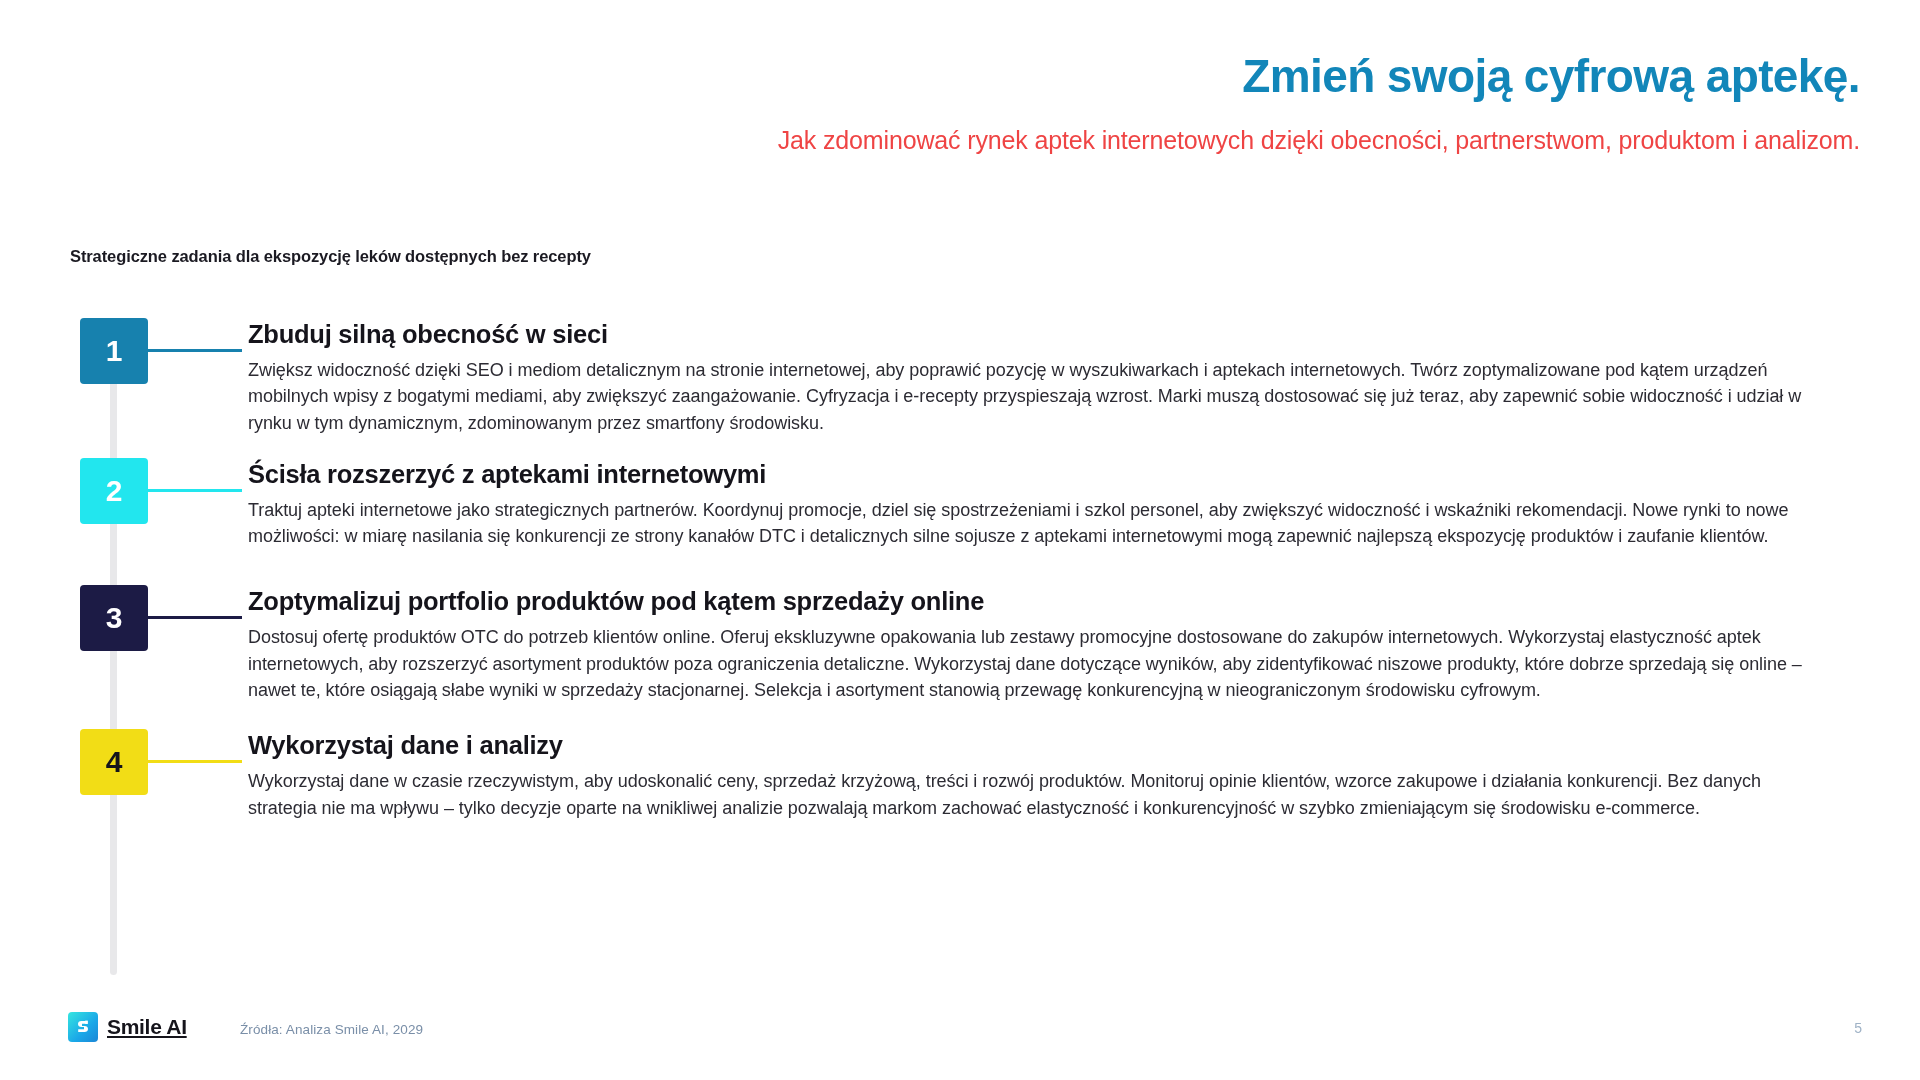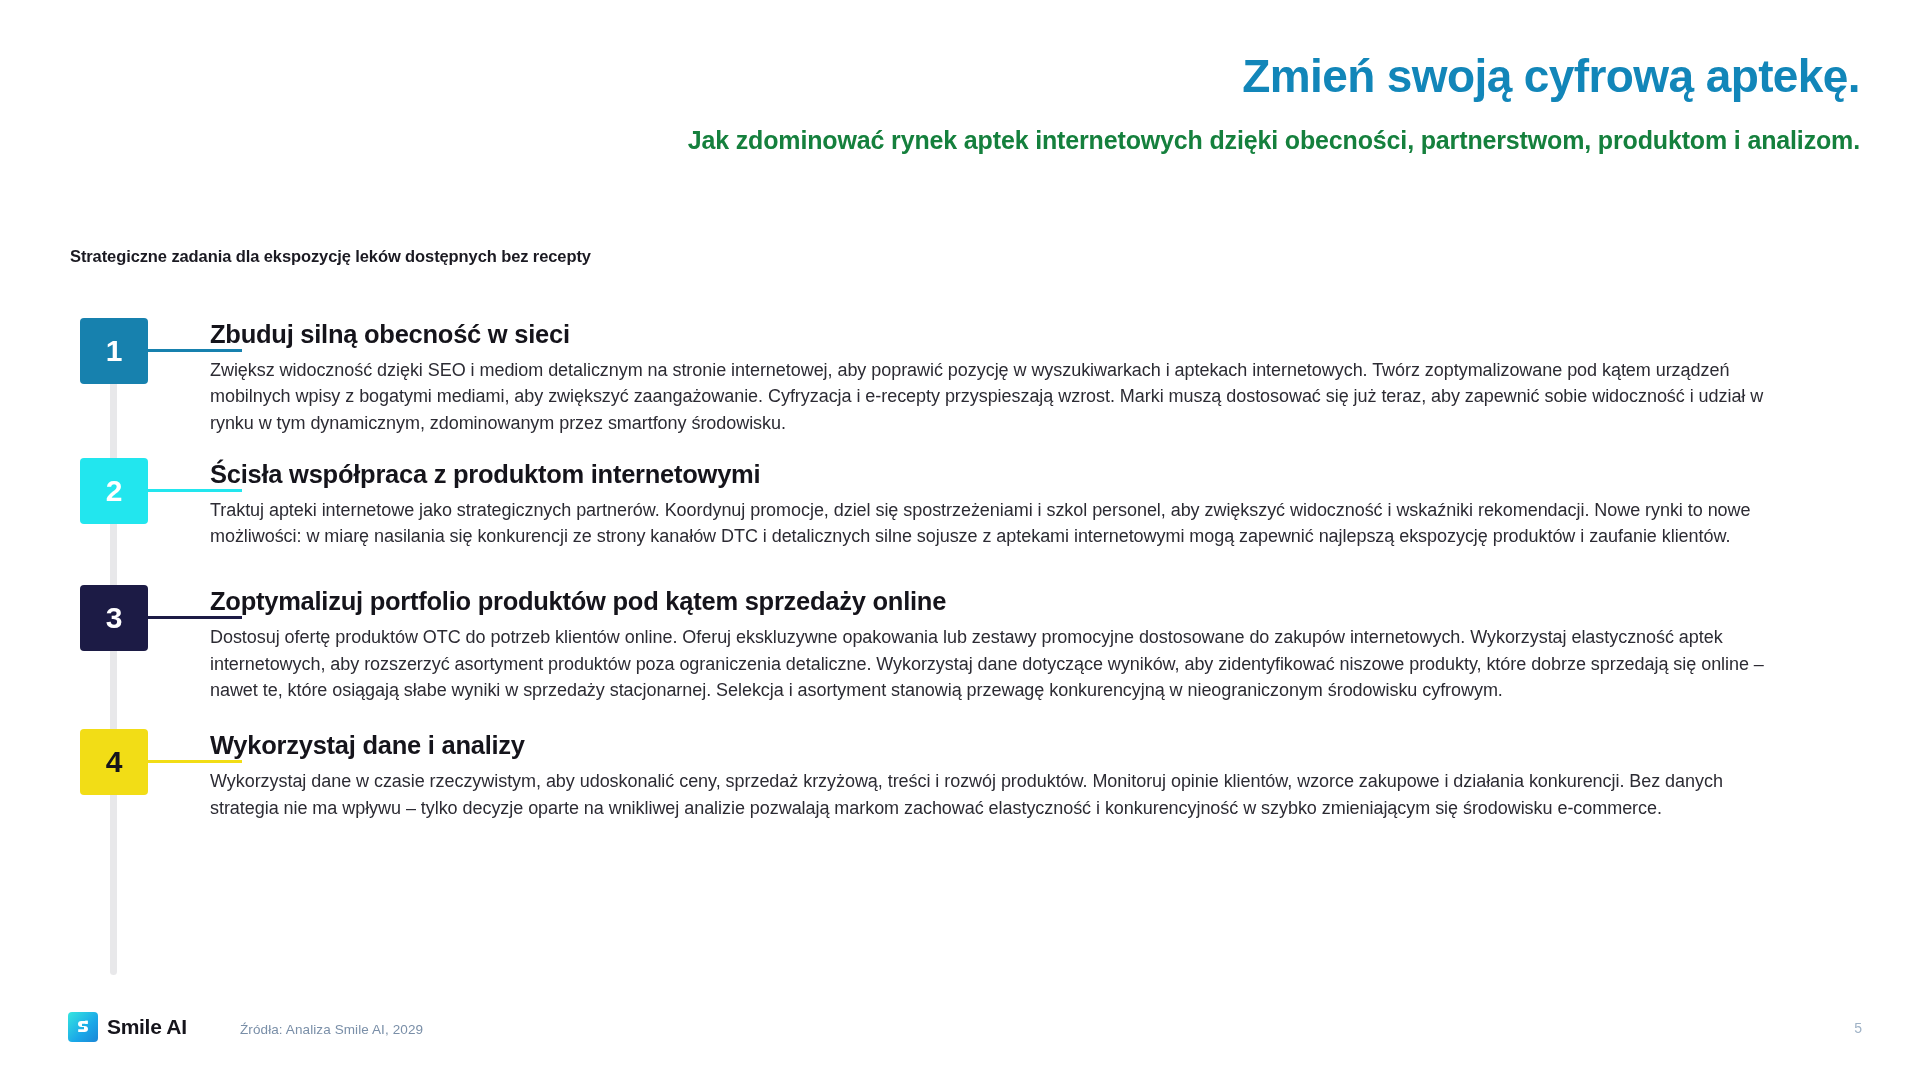--- a/index.html
+++ b/index.html
@@ -34,22 +34,22 @@
     font-size: 46px;
     font-weight: bold;
     color: #1286b9;
     letter-spacing: -0.6px;
     line-height: 1.05;
     margin: 0;
     white-space: nowrap;
   }
   .slide-subtitle {
     font-size: 25px;
-    font-weight: bold;
-    color: #15803d;
+    font-weight: normal;
+    color: #ef4444;
     letter-spacing: -0.15px;
     margin: 26px 0 0 8px;
     line-height: 1.15;
     white-space: nowrap;
   }
 
   
   .section-label {
     position: absolute;
     left: 70px;
@@ -108,20 +108,21 @@
     left: 78px;
     top: 31px;
     height: 3px;
     width: 94px;
     z-index: 1;
   }
 
   .step-body {
     flex: 1;
     padding-top: 2px;
+    margin-left: 38px;
   }
   .step-title {
     font-size: 25.5px;
     font-weight: bold;
     color: #15141b;
     letter-spacing: -0.25px;
     margin: 0 0 9px 0;
     line-height: 1.1;
   }
   .step-text {
@@ -160,20 +161,21 @@
     background: linear-gradient(135deg, #36e6e0 0%, #1aa7e8 60%, #1b86d6 100%);
     display: flex;
     align-items: center;
     justify-content: center;
   }
   .logo-text {
     font-size: 21px;
     font-weight: bold;
     color: #15141b;
     letter-spacing: -0.3px;
+    text-decoration: underline;
   }
   .footer-source {
     position: absolute;
     left: 240px;
     bottom: 43px;
     font-size: 13.5px;
     color: #7a8fa8;
     letter-spacing: 0.1px;
   }
   .footer-pagenum {
@@ -209,21 +211,21 @@
         <p class="step-text">Zwiększ widoczność dzięki SEO i mediom detalicznym na stronie internetowej, aby poprawić pozycję w wyszukiwarkach i aptekach internetowych. Twórz zoptymalizowane pod kątem urządzeń mobilnych wpisy z bogatymi mediami, aby zwiększyć zaangażowanie. Cyfryzacja i e-recepty przyspieszają wzrost. Marki muszą dostosować się już teraz, aby zapewnić sobie widoczność i udział w rynku w tym dynamicznym, zdominowanym przez smartfony środowisku.</p>
       </div>
     </div>
 
     <div class="step step-2">
       <div class="step-marker">
         <div class="badge" style="background:#22e6ee;color:#ffffff;">2</div>
         <div class="connector" style="background:#22e6ee;"></div>
       </div>
       <div class="step-body">
-        <div class="step-title">Ścisła współpraca z produktom internetowymi</div>
+        <div class="step-title">Ścisła rozszerzyć z aptekami internetowymi</div>
         <p class="step-text">Traktuj apteki internetowe jako strategicznych partnerów. Koordynuj promocje, dziel się spostrzeżeniami i szkol personel, aby zwiększyć widoczność i wskaźniki rekomendacji. Nowe rynki to nowe możliwości: w miarę nasilania się konkurencji ze strony kanałów DTC i detalicznych silne sojusze z aptekami internetowymi mogą zapewnić najlepszą ekspozycję produktów i zaufanie klientów.</p>
       </div>
     </div>
 
     <div class="step step-3">
       <div class="step-marker">
         <div class="badge" style="background:#1c1b45;color:#ffffff;">3</div>
         <div class="connector" style="background:#1c1b45;"></div>
       </div>
       <div class="step-body">

